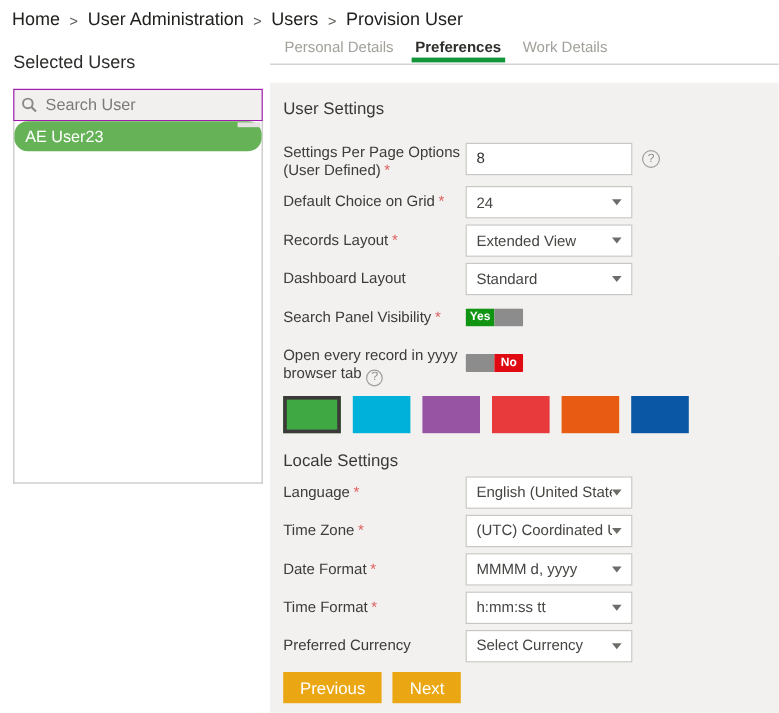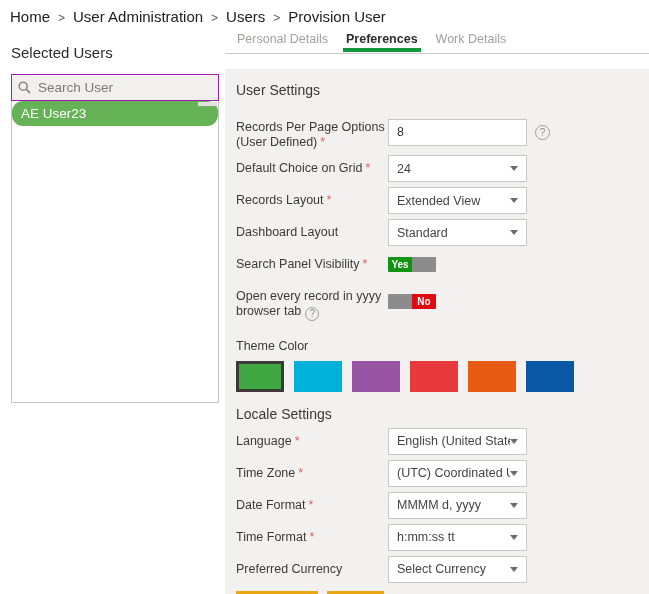--- a/index.html
+++ b/index.html
@@ -99,21 +99,21 @@
 <div class="tabs" id="tabs">
     <div class="tab">Personal Details</div>
     <div class="tab active">Preferences</div>
     <div class="tab">Work Details</div>
   </div>
 
 <div class="panel">
   <div class="section-h">User Settings</div>
   <div class="fields" id="user-fields">
       <div class="row">
-        <div class="field-label"><span>Records Per Page Options (User Defined)</span><span class="req">*</span></div>
+        <div class="field-label"><span>Settings Per Page Options (User Defined)</span><span class="req">*</span></div>
         <div class="field-control">
           <input class="textbox" type="text" value="8" style="">
           <span class="help">?</span>
         </div>
       </div>
       <div class="row">
         <div class="field-label"><span>Default Choice on Grid</span><span class="req">*</span></div>
         <div class="field-control">
           <div class="selectbox">
             <span class="sel-text">24</span>
@@ -152,21 +152,20 @@
         <div class="field-label"><span>Open every record in yyyy browser tab</span><span class="help inline">?</span></div>
         <div class="field-control">
           <div class="toggle">
             <span class="seg gray"></span>
             <span class="seg red">No</span>
           </div>
         </div>
       </div>
     </div>
 
-  <div class="theme-label">Theme Color</div>
   <div class="swatches" id="swatches">
       <div class="swatch selected" style="background: rgb(63, 168, 67);"></div>
       <div class="swatch" style="background: rgb(0, 178, 217);"></div>
       <div class="swatch" style="background: rgb(150, 84, 162);"></div>
       <div class="swatch" style="background: rgb(232, 58, 61);"></div>
       <div class="swatch" style="background: rgb(231, 92, 18);"></div>
       <div class="swatch" style="background: rgb(10, 87, 165);"></div>
     </div>
 
   <div class="section-h locale-h">Locale Settings</div>

